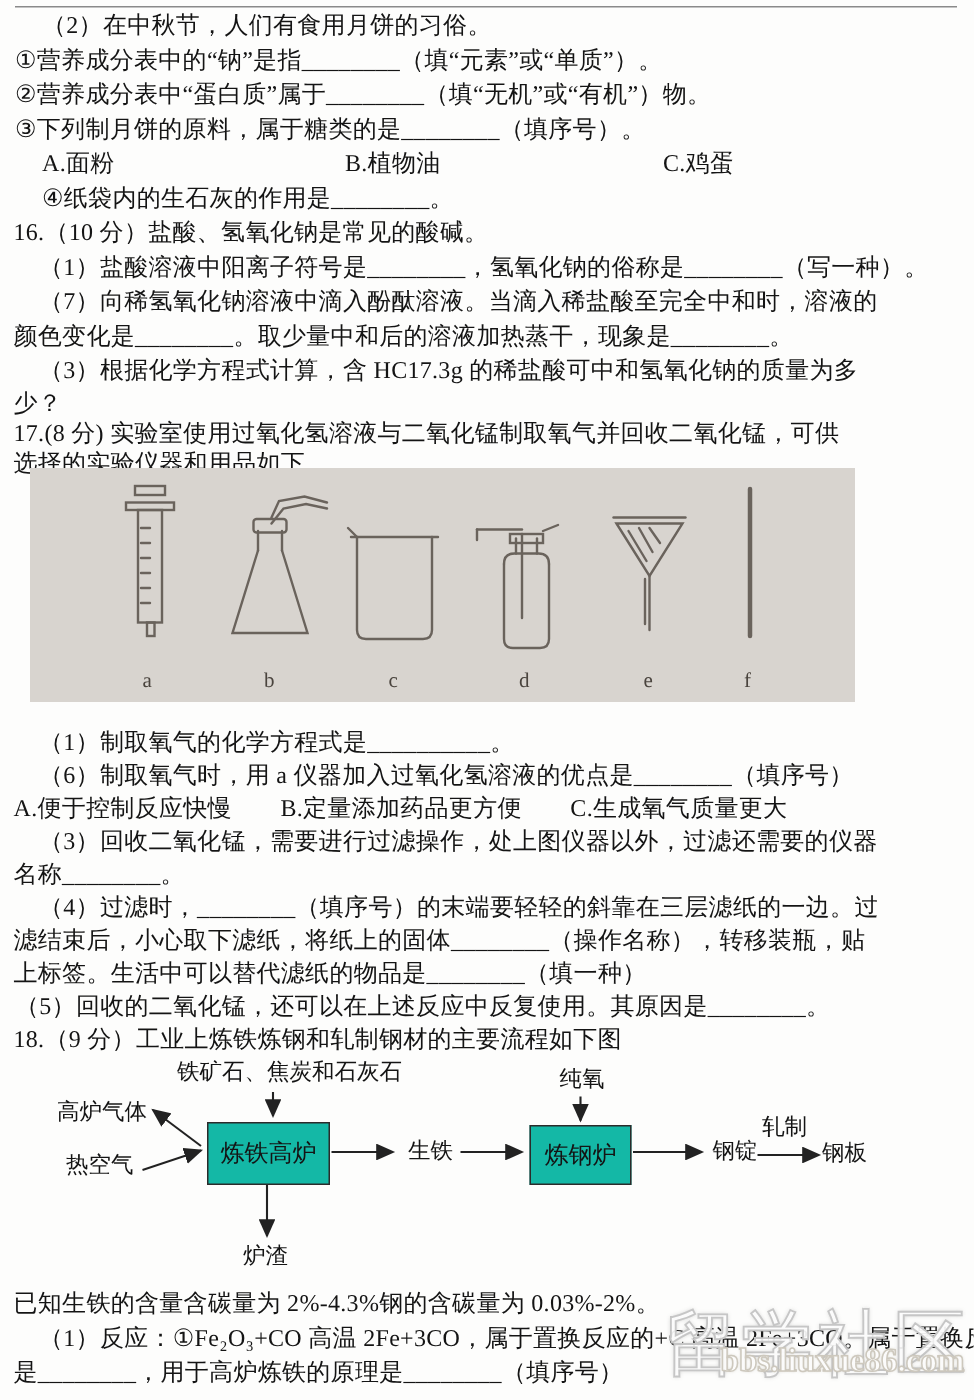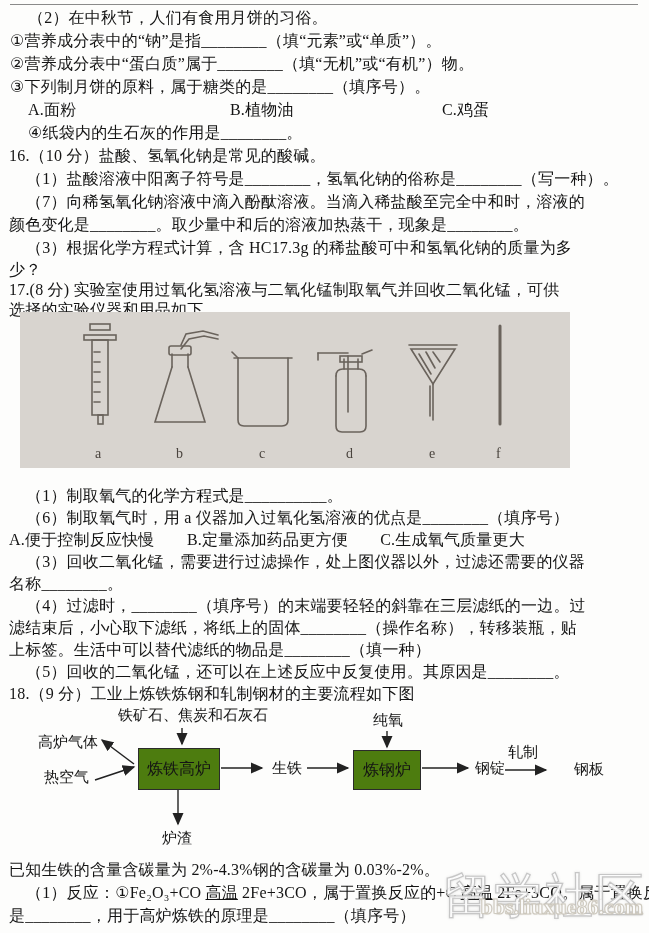--- a/index.html
+++ b/index.html
@@ -3,27 +3,27 @@
 <meta charset="utf-8">
 <style>
   html,body{margin:0;padding:0;}
   body{
     width:649px;height:933px;position:relative;overflow:hidden;
     background:#fdfdfc;color:#141414;
     font-family:"Liberation Serif","DejaVu Serif","DejaVu Sans",serif;
   }
   .topline{position:absolute;top:4px;left:10px;width:628px;border-top:1.5px solid #8a8a8a;}
   .line{position:absolute;white-space:nowrap;font-size:16px;line-height:20px;letter-spacing:0.2px;}
-  .ul{text-decoration:underline;}
+  .ul{}
   
   .photo{position:absolute;left:20px;top:312px;width:550px;height:156px;background:#d8d4cf;}
   .photo svg{display:block;}
   
   .dg-label{position:absolute;white-space:nowrap;font-size:15px;line-height:17px;}
-  .dg-box{position:absolute;border:1.5px solid #2b2b2b;background:#4d7c0f;
+  .dg-box{position:absolute;border:1.5px solid #2b2b2b;background:#14b8a6;
           font-size:16px;text-align:center;display:flex;align-items:center;justify-content:center;}
   .arrows{position:absolute;left:0;top:698px;}
   
   .wm-title{
     position:absolute;right:2px;top:848px;font-size:48px;font-weight:400;
     font-family:"Liberation Sans","DejaVu Sans",sans-serif;
     color:rgba(255,255,255,0.90);-webkit-text-stroke:1.2px #c6c6c6;
     text-shadow:0 0 3px rgba(140,140,140,0.45);letter-spacing:3px;z-index:5;margin-top:16px;
   }
   .wm-url{
@@ -127,34 +127,34 @@
 </div>
 
 <div class="line" style="top:486px;left:26px">（1）制取氧气的化学方程式是__________。</div>
 <div class="line" style="top:508px;left:26px">（6）制取氧气时，用 a 仪器加入过氧化氢溶液的优点是________（填序号）</div>
 <div class="line" style="top:530px;left:9px">A.便于控制反应快慢　　B.定量添加药品更方便　　C.生成氧气质量更大</div>
 <div class="line" style="top:552px;left:26px">（3）回收二氧化锰，需要进行过滤操作，处上图仪器以外，过滤还需要的仪器</div>
 <div class="line" style="top:574px;left:9px">名称________。</div>
 <div class="line" style="top:596px;left:26px">（4）过滤时，________（填序号）的末端要轻轻的斜靠在三层滤纸的一边。过</div>
 <div class="line" style="top:618px;left:9px">滤结束后，小心取下滤纸，将纸上的固体________（操作名称），转移装瓶，贴</div>
 <div class="line" style="top:640px;left:9px">上标签。生活中可以替代滤纸的物品是________（填一种）</div>
-<div class="line" style="top:662px;left:26px">（5）回收的二氧化锰，还可以在上述反应中反复使用。其原因是________。</div>
+<div class="line" style="top:662px;left:10px">（5）回收的二氧化锰，还可以在上述反应中反复使用。其原因是________。</div>
 
 <div class="line" style="top:684px;left:9px">18.（9 分）工业上炼铁炼钢和轧制钢材的主要流程如下图</div>
 
 <div class="dg-label" style="left:118px;top:707px">铁矿石、焦炭和石灰石</div>
 <div class="dg-label" style="left:38px;top:734px">高炉气体</div>
 <div class="dg-label" style="left:44px;top:769px">热空气</div>
 <div class="dg-box" style="left:138px;top:748px;width:80px;height:40px">炼铁高炉</div>
 <div class="dg-label" style="left:272px;top:760px">生铁</div>
 <div class="dg-label" style="left:373px;top:712px">纯氧</div>
 <div class="dg-box" style="left:353px;top:750px;width:66px;height:38px">炼钢炉</div>
 <div class="dg-label" style="left:475px;top:760px">钢锭</div>
 <div class="dg-label" style="left:508px;top:744px">轧制</div>
-<div class="dg-label" style="left:574px;top:761px">钢板</div>
+<div class="dg-label" style="left:548px;top:761px">钢板</div>
 <div class="dg-label" style="left:162px;top:830px">炉渣</div>
 
 <svg class="arrows" width="649" height="160" viewBox="0 0 649 160">
   <defs>
     <marker id="ah" markerWidth="10" markerHeight="8" refX="8" refY="4" orient="auto">
       <path d="M0,0 L9,4 L0,8 Z" fill="#222"></path>
     </marker>
   </defs>
   <g stroke="#222" stroke-width="1.4" fill="none">
     <line x1="182" y1="30" x2="182" y2="46" marker-end="url(#ah)"></line>

